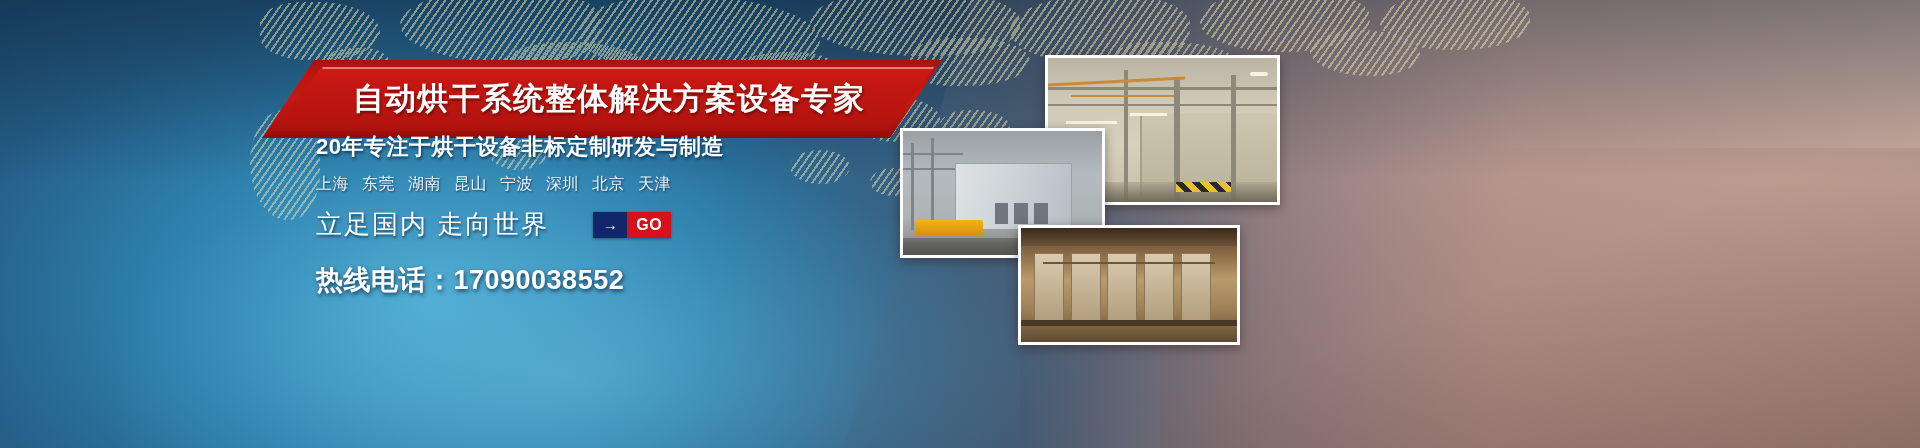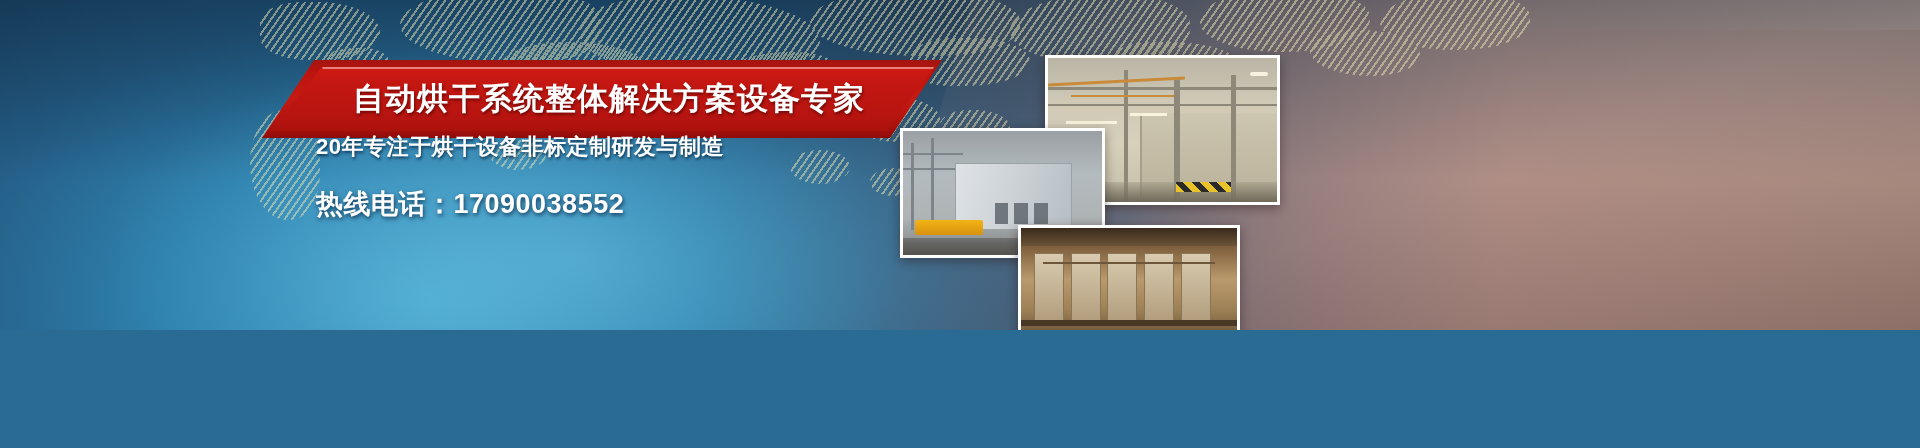--- a/index.html
+++ b/index.html
@@ -2,21 +2,21 @@
 <html><head>
 <meta charset="utf-8">
 <style>
   html,body{margin:0;padding:0;}
   body{
     width:1920px;height:448px;overflow:hidden;
     font-family:"Liberation Sans","DejaVu Sans",sans-serif;
     background:#2a6b94;
   }
   .banner{
-    position:relative;width:1920px;height:330px;overflow:hidden;
+    position:relative;width:1920px;height:448px;overflow:hidden;
   }
   
   .bg-base{
     position:absolute;inset:0;
     background:
       radial-gradient(ellipse 680px 420px at 430px 300px, #4aa7cf 0%, #2f83b0 38%, #255f88 70%, #1d4a6e 100%),
       linear-gradient(100deg,#1b4668 0%,#2f7ba6 22%,#4fa3c8 40%,#6b96ac 55%,#9c8f96 66%,#b08f8a 76%,#c09a8e 86%,#caa793 100%);
   }
   .bg-warm{
     position:absolute;inset:0;
@@ -229,22 +229,39 @@
     <div class="ribbon-inner"></div>
     <div class="ribbon-line"></div>
     <div class="ribbon-text">自动烘干系统整体解决方案设备专家</div>
   </div>
 
   <div class="textblock">
 
     <div class="line-sub">20年专注于烘干设备非标定制研发与制造</div>
 
     <div class="line-cities">
+      <div class="cities-list">
+        <span class="city">上海</span>
+        <span class="city">东莞</span>
+        <span class="city">湖南</span>
+        <span class="city">昆山</span>
+        <span class="city">宁波</span>
+        <span class="city">深圳</span>
+        <span class="city">北京</span>
+        <span class="city">天津</span>
+      </div>
     </div>
 
+    <div class="line-slogan">
+      <div class="slogan-text">立足国内 走向世界</div>
+      <div class="go-btn">
+        <span class="go-arrow">→</span>
+        <span class="go-label">GO</span>
+      </div>
+    </div>
 
     <div class="line-phone">热线电话：17090038552</div>
   </div>
 
   <div class="photo" id="photo-factory-hall">
     <div class="hall-bg"></div>
     <div class="hall-wall"></div>
     <div class="hall-beam" style="left:0;top:20%;width:100%;height:3px;"></div>
     <div class="hall-beam" style="left:0;top:32%;width:100%;height:2px;"></div>
     <div class="hall-beam" style="left:33%;top:8%;width:4px;height:92%;"></div>

